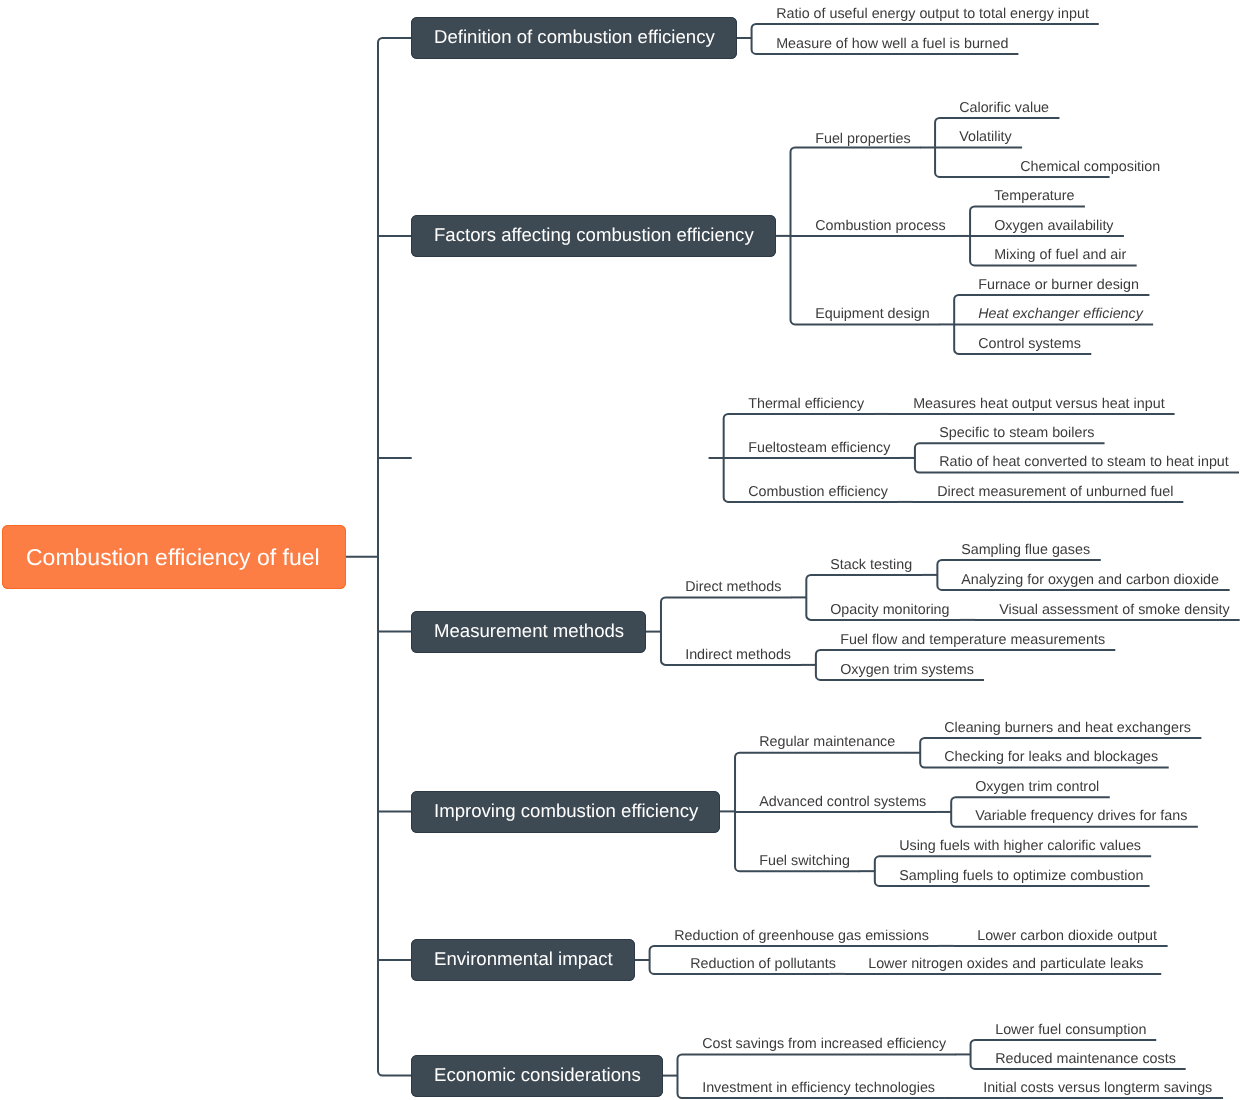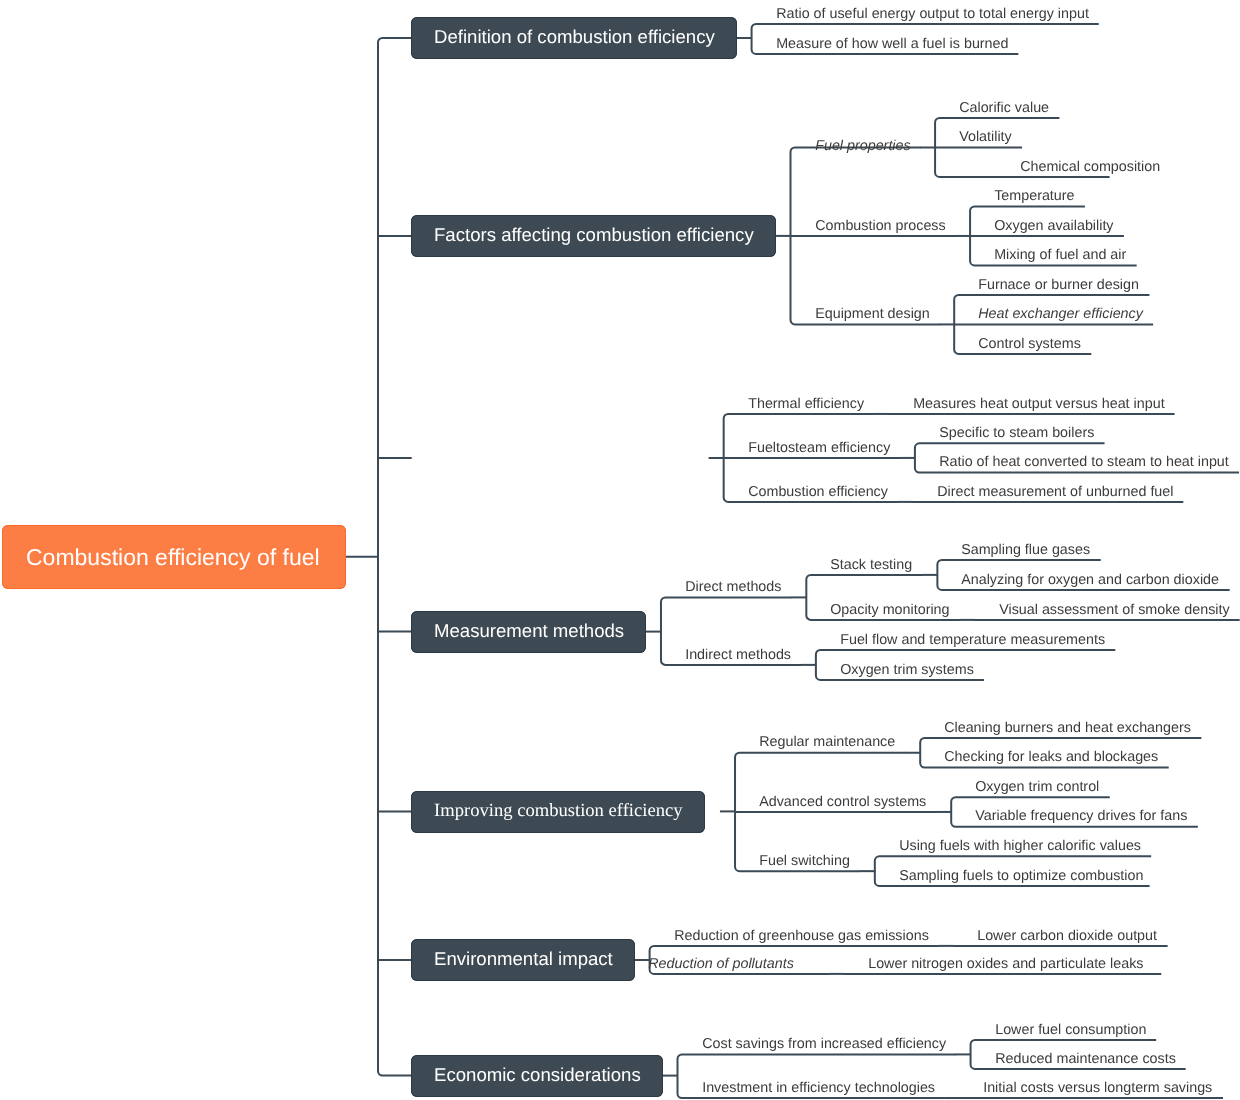--- a/index.html
+++ b/index.html
@@ -97,21 +97,21 @@
         <path d="M1156.228125 1039.9 H975.0562500000001 A4.5 4.5 0 0 0 970.5562500000001 1044.4 V1064.45 A4.5 4.5 0 0 0 975.0562500000001 1068.95 H1185.665625"></path>
         <path d="M944.3468750000001 1098 H959.9468750000001"></path>
       </g>
   </svg>
   <div id="nodes">
     <div class="node node-root" style="left: 1.5px; top: 524.8px;">Combustion efficiency of fuel</div>
     <div class="node node-branch" style="left: 411.2px; top: 17.2031px;">Definition of combustion efficiency</div>
     <div class="node node-topic" style="left: 751.581px; top: 6.5875px;">Ratio of useful energy output to total energy input</div>
     <div class="node node-topic" style="left: 751.581px; top: 36.5875px;">Measure of how well a fuel is burned</div>
     <div class="node node-branch" style="left: 411.2px; top: 215.103px;">Factors affecting combustion efficiency</div>
-    <div class="node node-topic" style="left: 790.503px; top: 139px; font-style: italic;">Fuel properties</div>
+    <div class="node node-topic" style="left: 790.503px; top: 132px;">Fuel properties</div>
     <div class="node node-topic" style="left: 935.072px; top: 100.688px;">Calorific value</div>
     <div class="node node-topic" style="left: 935.072px; top: 130.178px; text-align: right;">Volatility</div>
     <div class="node node-topic" style="left: 984px; top: 159.667px; margin-left: 12px;">Chemical composition</div>
     <div class="node node-topic" style="left: 790.503px; top: 218.647px;">Combustion process</div>
     <div class="node node-topic" style="left: 970.072px; top: 189.157px;">Temperature</div>
     <div class="node node-topic" style="left: 970.072px; top: 218.647px;">Oxygen availability</div>
     <div class="node node-topic" style="left: 970.072px; top: 248.137px;">Mixing of fuel and air</div>
     <div class="node node-topic" style="left: 790.503px; top: 307.117px;">Equipment design</div>
     <div class="node node-topic" style="left: 954.181px; top: 277.627px;">Furnace or burner design</div>
     <div class="node node-topic" style="left: 954.181px; top: 307.117px; font-style: italic;">Heat exchanger efficiency</div>
@@ -126,34 +126,34 @@
     <div class="node node-branch" style="left: 411.2px; top: 610.803px;">Measurement methods</div>
     <div class="node node-topic" style="left: 660.972px; top: 580.087px;">Direct methods</div>
     <div class="node node-topic" style="left: 806.322px; top: 557.587px;">Stack testing</div>
     <div class="node node-topic" style="left: 937.375px; top: 542.587px;">Sampling flue gases</div>
     <div class="node node-topic" style="left: 937.375px; top: 572.587px;">Analyzing for oxygen and carbon dioxide</div>
     <div class="node node-topic" style="left: 806.322px; top: 602.587px;">Opacity monitoring</div>
     <div class="node node-topic" style="left: 974.75px; top: 602.587px;">Visual assessment of smoke density</div>
     <div class="node node-topic" style="left: 660.972px; top: 647.587px;">Indirect methods</div>
     <div class="node node-topic" style="left: 815.884px; top: 632.587px;">Fuel flow and temperature measurements</div>
     <div class="node node-topic" style="left: 815.884px; top: 662.587px;">Oxygen trim systems</div>
-    <div class="node node-branch" style="left: 411.2px; top: 790.603px; font-family: Liberation Serif, serif;">Improving combustion efficiency</div>
+    <div class="node node-branch" style="left: 411.2px; top: 790.603px;">Improving combustion efficiency</div>
     <div class="node node-topic" style="left: 735.034px; top: 735.438px;">Regular maintenance</div>
     <div class="node node-topic" style="left: 920.197px; top: 720.638px;">Cleaning burners and heat exchangers</div>
     <div class="node node-topic" style="left: 920.197px; top: 750.237px;">Checking for leaks and blockages</div>
     <div class="node node-topic" style="left: 735.034px; top: 794.638px;">Advanced control systems</div>
     <div class="node node-topic" style="left: 951.197px; top: 779.837px;">Oxygen trim control</div>
     <div class="node node-topic" style="left: 951.197px; top: 809.438px;">Variable frequency drives for fans</div>
     <div class="node node-topic" style="left: 735.034px; top: 853.837px;">Fuel switching</div>
     <div class="node node-topic" style="left: 874.822px; top: 839.038px;">Using fuels with higher calorific values</div>
     <div class="node node-topic" style="left: 874.822px; top: 868.638px;">Sampling fuels to optimize combustion</div>
     <div class="node node-branch" style="left: 411.2px; top: 939.203px;">Environmental impact</div>
     <div class="node node-topic" style="left: 649.597px; top: 928.587px;">Reduction of greenhouse gas emissions</div>
     <div class="node node-topic" style="left: 953.306px; top: 928.587px;">Lower carbon dioxide output</div>
-    <div class="node node-topic" style="left: 624px; top: 956.587px; font-style: italic;">Reduction of pollutants</div>
+    <div class="node node-topic" style="left: 666px; top: 956.587px;">Reduction of pollutants</div>
     <div class="node node-topic" style="left: 844.306px; top: 956.587px;">Lower nitrogen oxides and particulate leaks</div>
     <div class="node node-branch" style="left: 411.2px; top: 1054.8px;">Economic considerations</div>
     <div class="node node-topic" style="left: 677.503px; top: 1037.11px;">Cost savings from increased efficiency</div>
     <div class="node node-topic" style="left: 970.556px; top: 1022.59px;">Lower fuel consumption</div>
     <div class="node node-topic" style="left: 970.556px; top: 1051.64px;">Reduced maintenance costs</div>
     <div class="node node-topic" style="left: 677.503px; top: 1080.69px;">Investment in efficiency technologies</div>
     <div class="node node-topic" style="left: 959.447px; top: 1080.69px;">Initial costs versus longterm savings</div>
   </div>
 </div>
 

